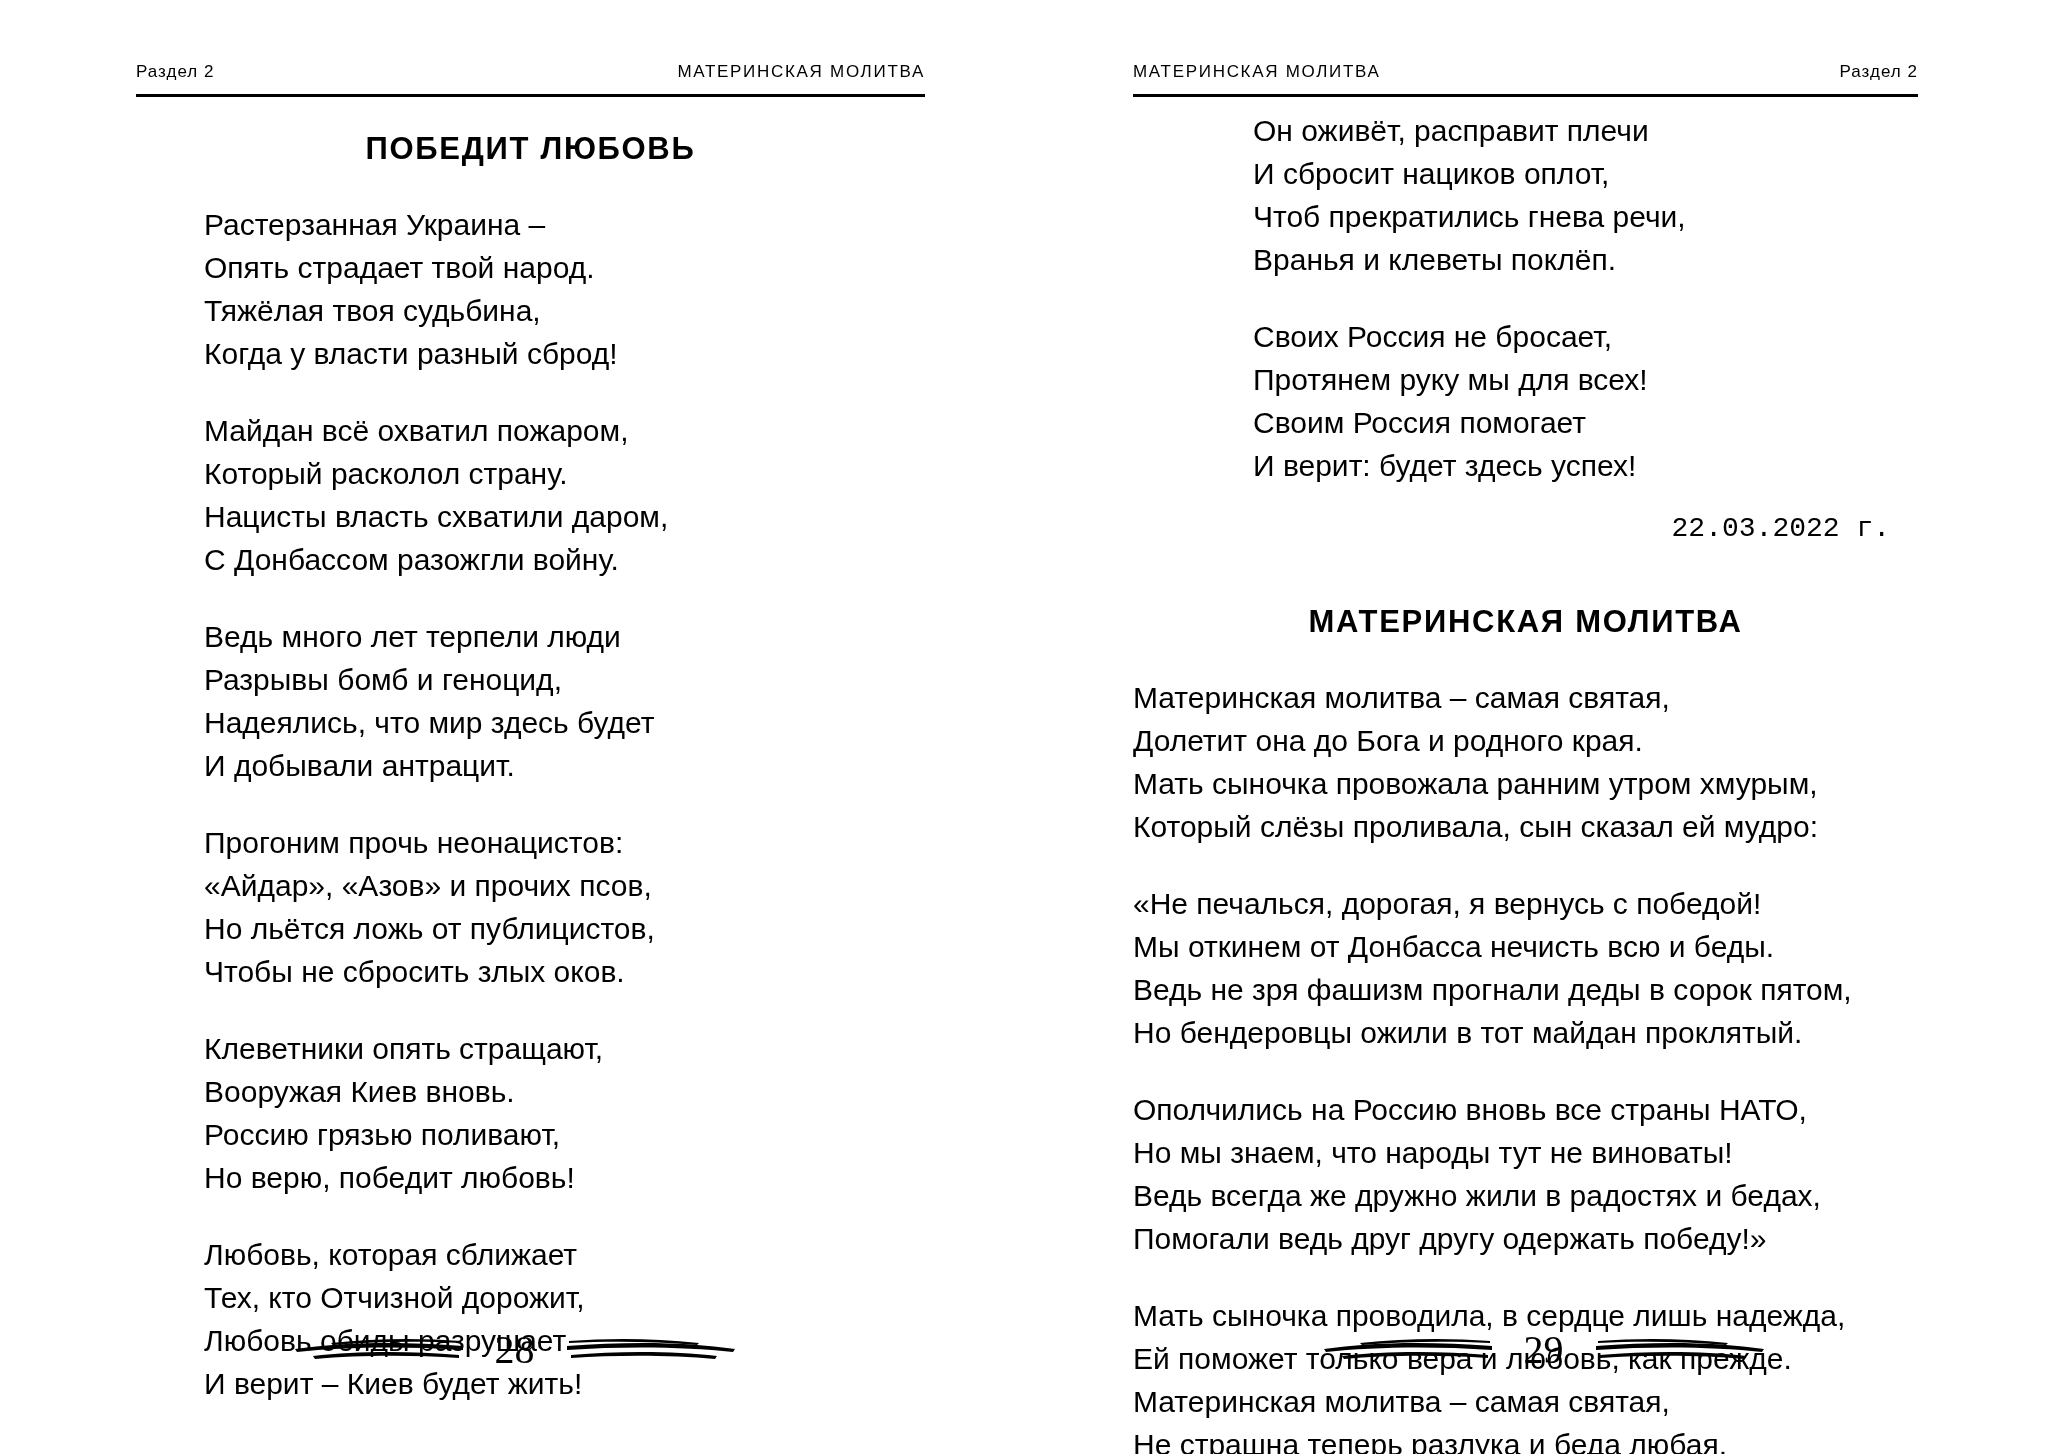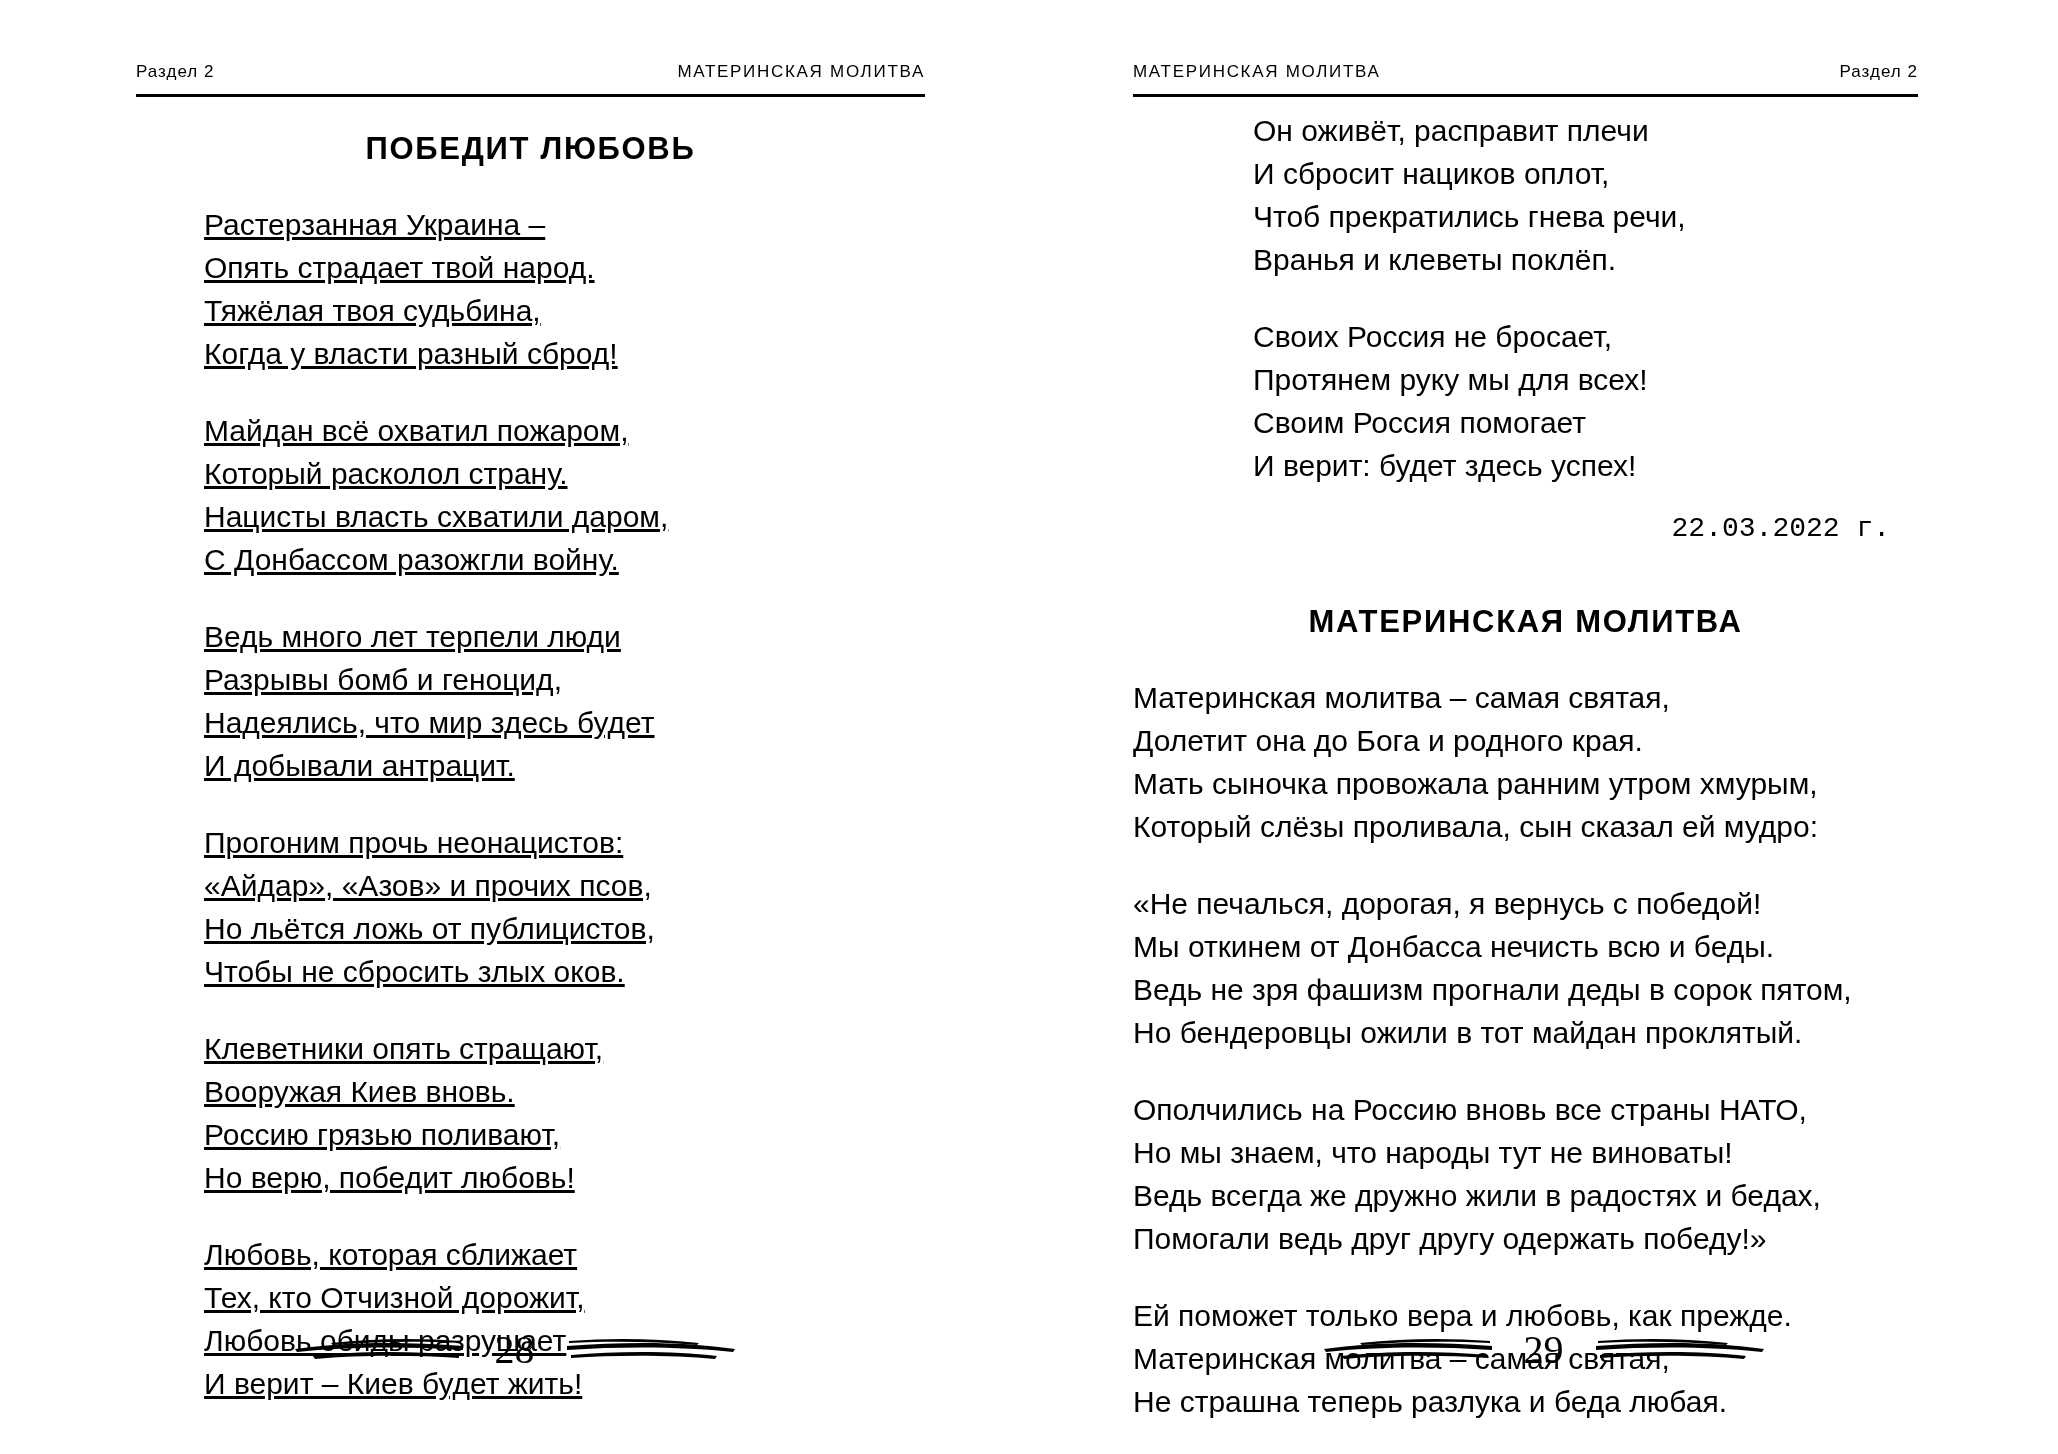--- a/index.html
+++ b/index.html
@@ -79,21 +79,21 @@
   .stanza:last-child { margin-bottom: 0; }
 
   .line {
     font-size: 30px;
     line-height: 43px;
     white-space: pre;
     font-weight: 400;
   }
 
   
-  .verse-indent-left { padding-left: 68px; text-decoration: underline; }
+  .verse-indent-left { padding-left: 68px; }
   
   .verse-indent-right { padding-left: 120px; }
   .verse-flush { padding-left: 0; }
 
   .date {
     text-align: right;
     font-size: 28px;
     margin-top: 26px;
     padding-right: 28px;
     font-family: Liberation Mono, monospace;
@@ -244,20 +244,21 @@
       </div>
 
       <div class="stanza">
         <div class="line">Ополчились на Россию вновь все страны НАТО,</div>
         <div class="line">Но мы знаем, что народы тут не виноваты!</div>
         <div class="line">Ведь всегда же дружно жили в радостях и бедах,</div>
         <div class="line">Помогали ведь друг другу одержать победу!»</div>
       </div>
 
       <div class="stanza">
+        <div class="line">Мать сыночка проводила, в сердце лишь надежда,</div>
         <div class="line">Ей поможет только вера и любовь, как прежде.</div>
         <div class="line">Материнская молитва – самая святая,</div>
         <div class="line">Не страшна теперь разлука и беда любая.</div>
       </div>
 
     </div>
 
     <div class="folio">
       <svg class="flourish" width="178" height="36" viewBox="0 0 178 36">
         <path d="M4 19 C50 12, 110 11, 172 16 L172 20 C112 16, 52 17, 6 22 Z" fill="#000"></path>

